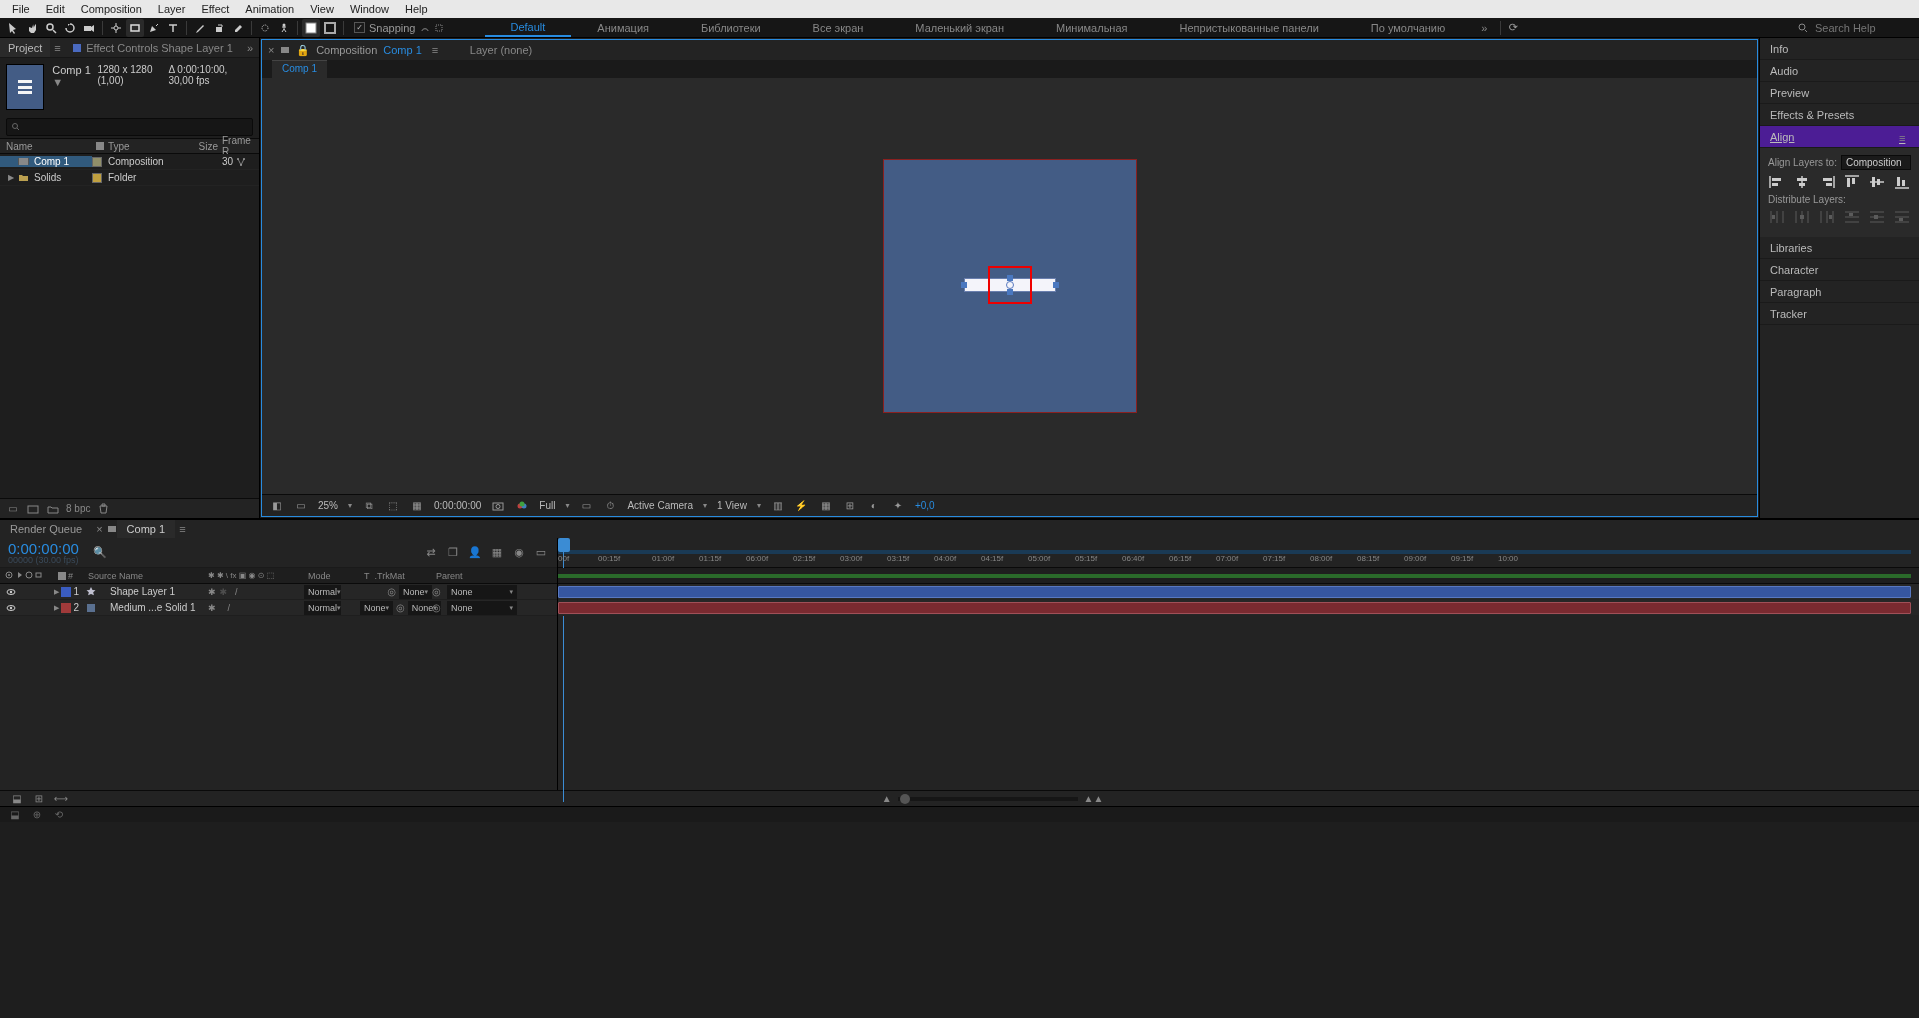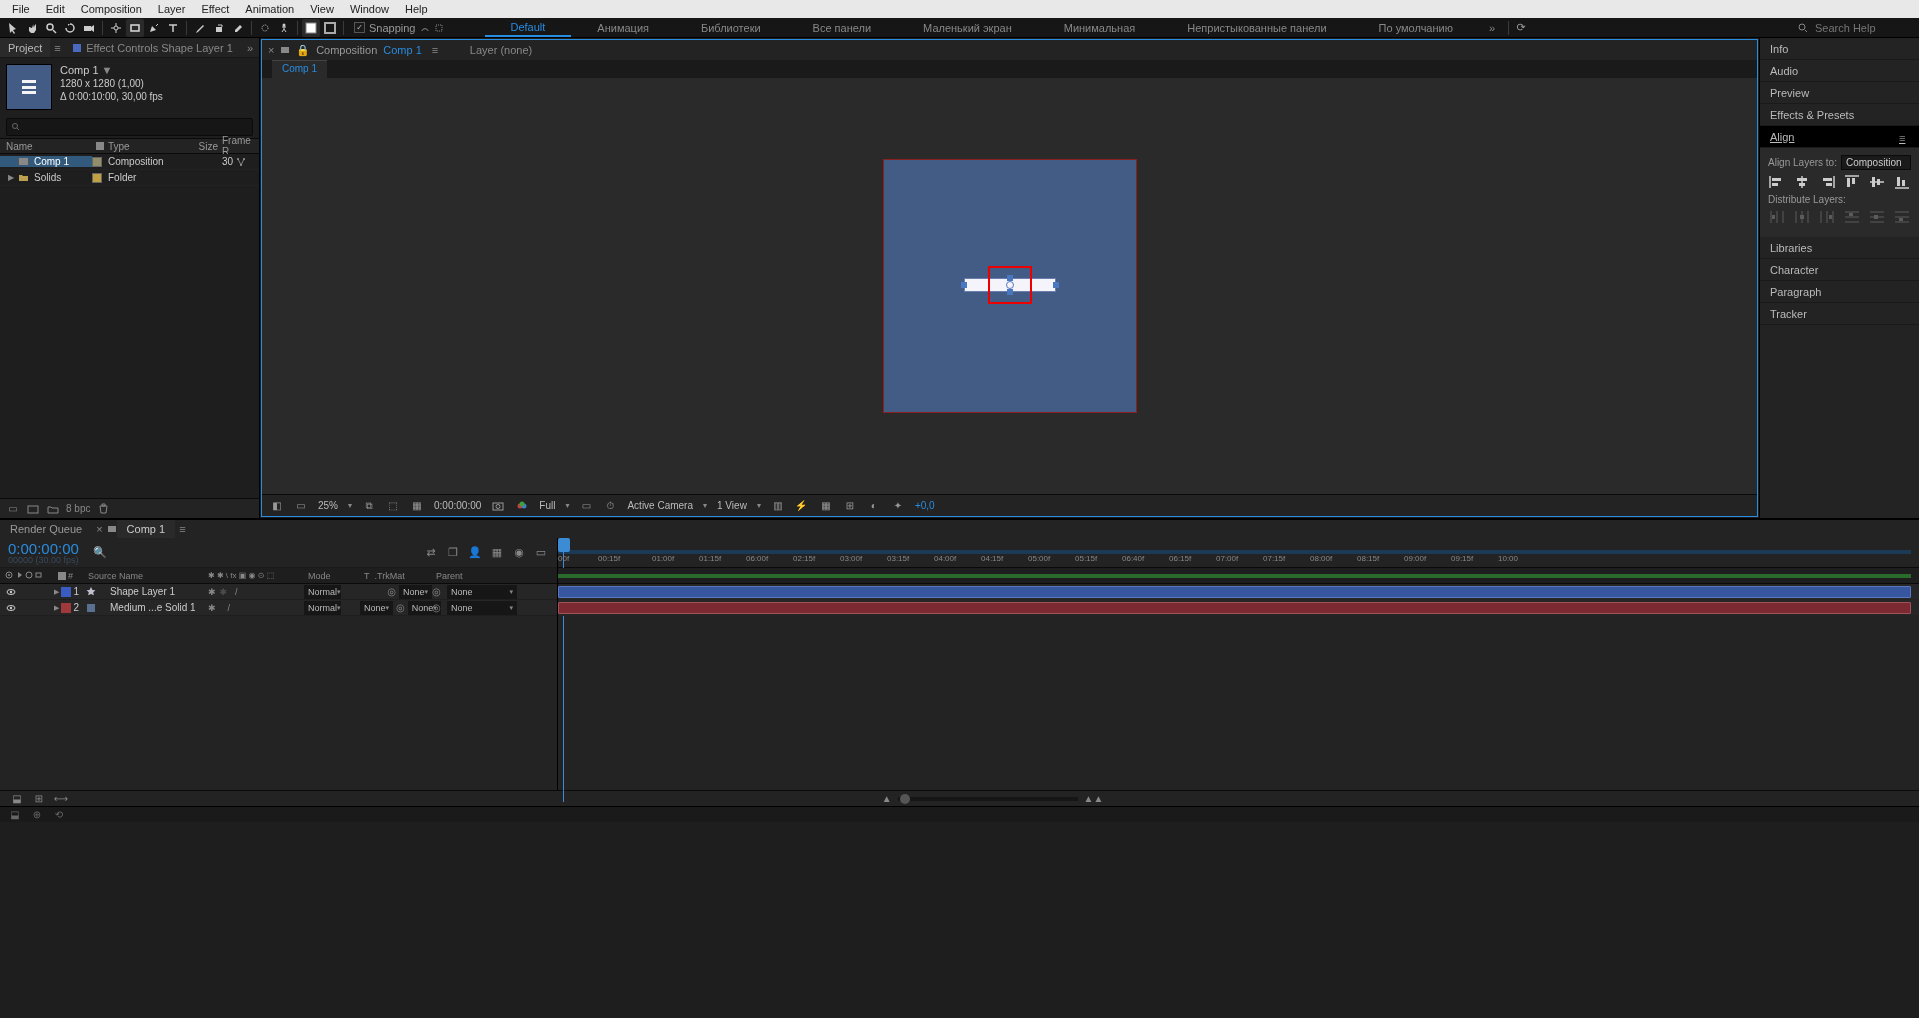--- a/index.html
+++ b/index.html
@@ -29,21 +29,21 @@
 .project-panel { width: 260px; background: #1e1e1e; display: flex; flex-direction: column; border-right: 1px solid #000; }
 .panel-tabs { height: 20px; display: flex; align-items: center; background: #232323; border-bottom: 1px solid #161616; font-size: 11px; }
 .panel-tab { padding: 0 8px; color: #bbb; height: 100%; display: flex; align-items: center; }
 .panel-tab.inactive { color: #888; }
 .panel-tab.active { background: #2a2a2a; }
 .tab-menu-icon { width: 12px; color: #888; padding: 0 4px; }
 .comp-info { display: flex; gap: 8px; padding: 6px; }
 .comp-thumb { width: 46px; height: 46px; background: #435c85; display: flex; align-items: center; justify-content: center; border: 1px solid #000; }
 .comp-thumb-inner { width: 14px; height: 14px; display: flex; flex-direction: column; justify-content: space-between; }
 .comp-thumb-inner span { height: 3px; background: #f5f5f5; }
-.comp-meta { display: flex; flex-direction: column; gap: 2px; font-size: 10px; color: #ccc; }
+.comp-meta { display: flex; flex-direction: row; gap: 2px; font-size: 10px; color: #ccc; }
 .comp-meta .name { font-size: 11px; }
 .search-row { padding: 2px 6px; }
 .search-box { background: #161616; border: 1px solid #0a0a0a; border-radius: 2px; height: 18px; display: flex; align-items: center; padding: 0 4px; gap: 4px; color: #666; font-size: 10px; }
 .list-header { display: flex; background: #232323; height: 16px; align-items: center; font-size: 10px; color: #999; border-top: 1px solid #0a0a0a; border-bottom: 1px solid #0a0a0a; }
 .col-name { flex: 0 0 92px; padding-left: 6px; }
 .col-lbl { flex: 0 0 16px; text-align: center; }
 .col-type { flex: 0 0 78px; }
 .col-size { flex: 0 0 32px; text-align: right; }
 .col-fr { flex: 1; padding-left: 4px; }
 .list-body { flex: 1; background: #1e1e1e; }
@@ -71,21 +71,21 @@
 .shape-center { position:absolute; width:8px; height:8px; border:1px solid #5a7abf; left:122px; top:121px; border-radius:50%;}
 .viewer-foot { height: 22px; background: #232323; display: flex; align-items: center; gap: 10px; padding: 0 8px; font-size: 10px; color: #bbb; border-top: 1px solid #0a0a0a; }
 .vf-item { display: flex; align-items: center; gap: 4px; }
 .vf-dd::after { content: "▾"; color: #888; margin-left: 6px; font-size: 8px; }
 .vf-icon { width: 14px; height: 14px; color: #999; display: flex; align-items: center; justify-content: center; }
 .vf-blue { color: #288ce0; }
 
 
 .right-panels { width: 160px; background: #232323; border-left: 1px solid #000; display: flex; flex-direction: column; }
 .rp-tab { height: 22px; display: flex; align-items: center; padding: 0 10px; color: #bbb; font-size: 11px; border-bottom: 1px solid #1a1a1a; }
-.rp-tab.active { background: #000000; text-decoration: underline; }
+.rp-tab.active { background: #4c1d95; text-decoration: underline; }
 .align-body { padding: 4px 8px 8px 8px; background: #2a2a2a; font-size: 10px; }
 .align-row { display: flex; align-items: center; gap: 4px; margin: 3px 0; }
 .align-label { color: #999; font-size: 10px; }
 .align-dd { background: #1a1a1a; border: 1px solid #0a0a0a; padding: 1px 4px; color: #ccc; font-size: 10px; flex:1; }
 .align-btns { display: flex; gap: 7px; margin: 4px 0; }
 .align-btn { width: 18px; height: 16px; display: flex; align-items: center; justify-content: center; }
 .align-btn svg { display:block; }
 .align-btn.dim svg { opacity: .3; }
 .rp-menu { margin-left:auto; width:10px; height:10px; color:#888; }
 
@@ -266,21 +266,21 @@
         <path d="M2 8c0-3 6-3 6 0" fill="none" stroke="#888"></path>
       </svg>
     <svg width="10" height="10" viewBox="0 0 10 10">
         <rect x="2" y="2" width="6" height="6" fill="none" stroke="#888" stroke-dasharray="1 1"></rect>
       </svg>
   </div>
   <div class="workspace-bar">
     <div class="ws-item active">Default</div>
     <div class="ws-item">Анимация</div>
     <div class="ws-item">Библиотеки</div>
-    <div class="ws-item">Все панели</div>
+    <div class="ws-item">Все экран</div>
     <div class="ws-item">Маленький экран</div>
     <div class="ws-item">Минимальная</div>
     <div class="ws-item">Непристыкованные панели</div>
     <div class="ws-item">По умолчанию</div>
     <span style="color:#888;padding:0 10px;">»</span>
     <span class="tool-sep"></span>
     <span class="tool-btn">⟳</span>
   </div>
   <div class="search-help">
     <svg width="12" height="12" viewBox="0 0 12 12">

